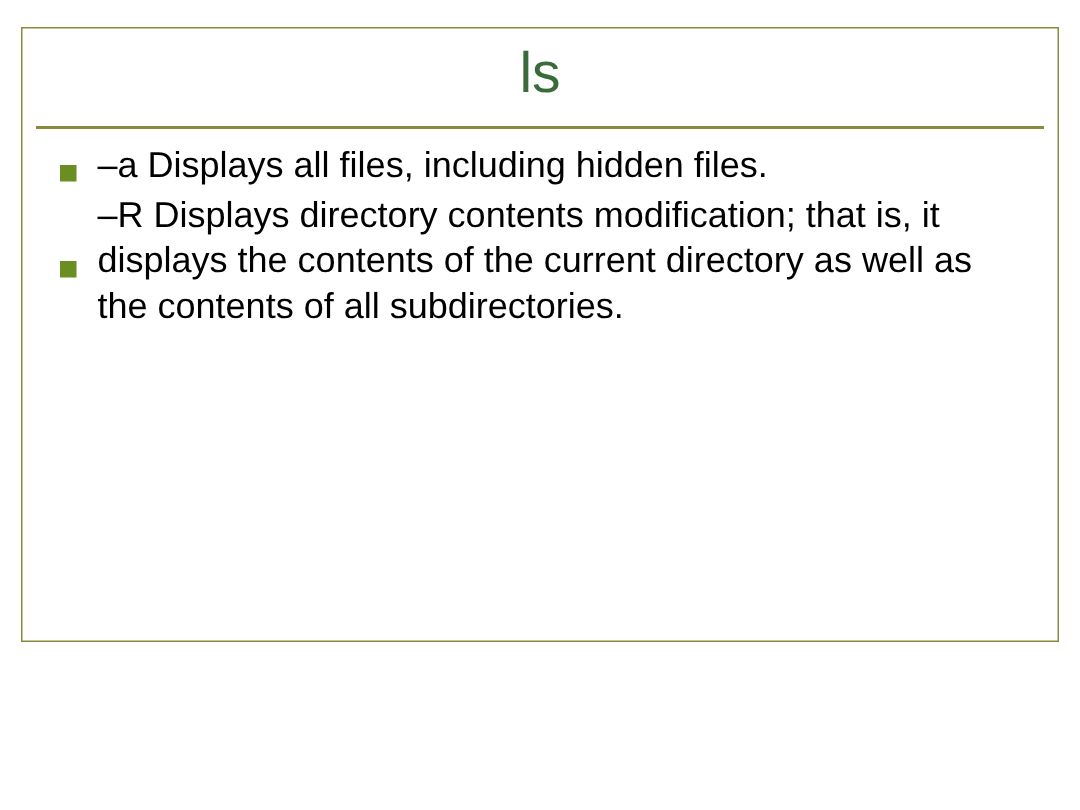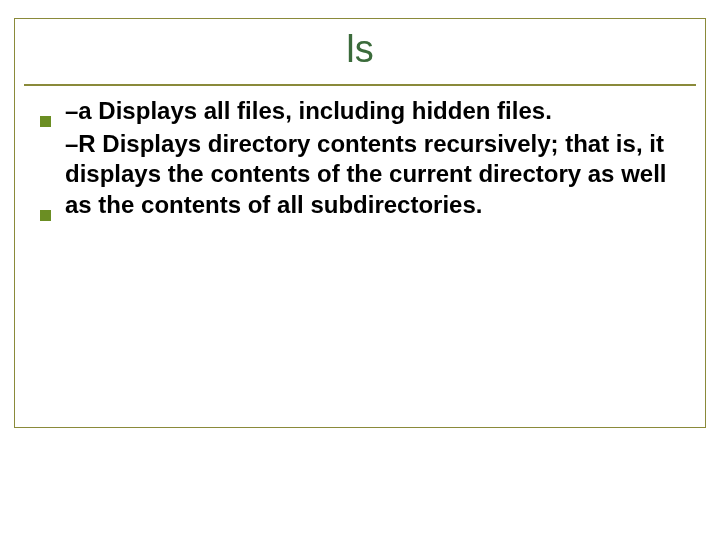--- a/index.html
+++ b/index.html
@@ -48,23 +48,22 @@
     position: absolute;
     left: 40px;
     top: 96px;
     right: 36px;
     color: #000;
     font-size: 24px;
     line-height: 1.28;
   }
   .item {
     display: flex;
-    align-items: flex-end;
+    align-items: center;
     margin-bottom: 2px;
-    font-weight: bold;
   }
   .bullet {
     width: 11px;
     height: 11px;
     background: #6b8e23;
     flex: 0 0 11px;
     margin-top: 9px;
     margin-right: 14px;
   }
   .text {
@@ -88,18 +87,18 @@
       <div class="bullet"></div>
       <div class="text">
         <span class="flag">–a</span><span> Displays all files, including hidden files.</span>
       </div>
     </div>
 
 
     <div class="item">
       <div class="bullet"></div>
       <div class="text">
-        <span class="flag">–R</span><span> Displays directory contents recursively; that is, it displays the contents of the current directory as well as the contents of all subdirectories.</span>
+        <span class="flag">–R</span><span> Displays directory contents modification; that is, it displays the contents of the current directory as well as the contents of all subdirectories.</span>
       </div>
     </div>
 
   </div>
 </div>
 
 </body></html>

